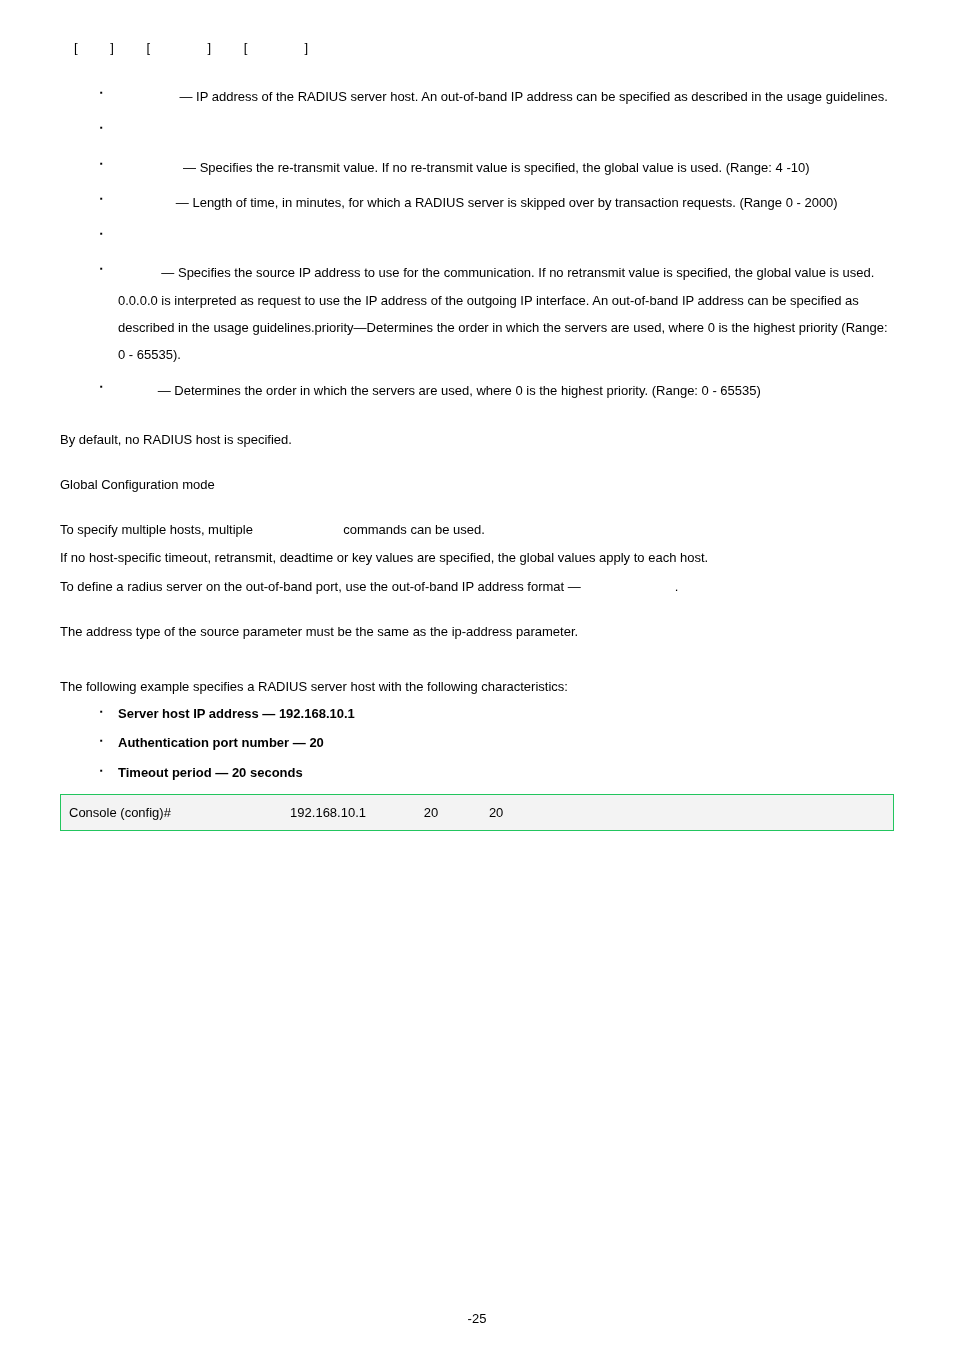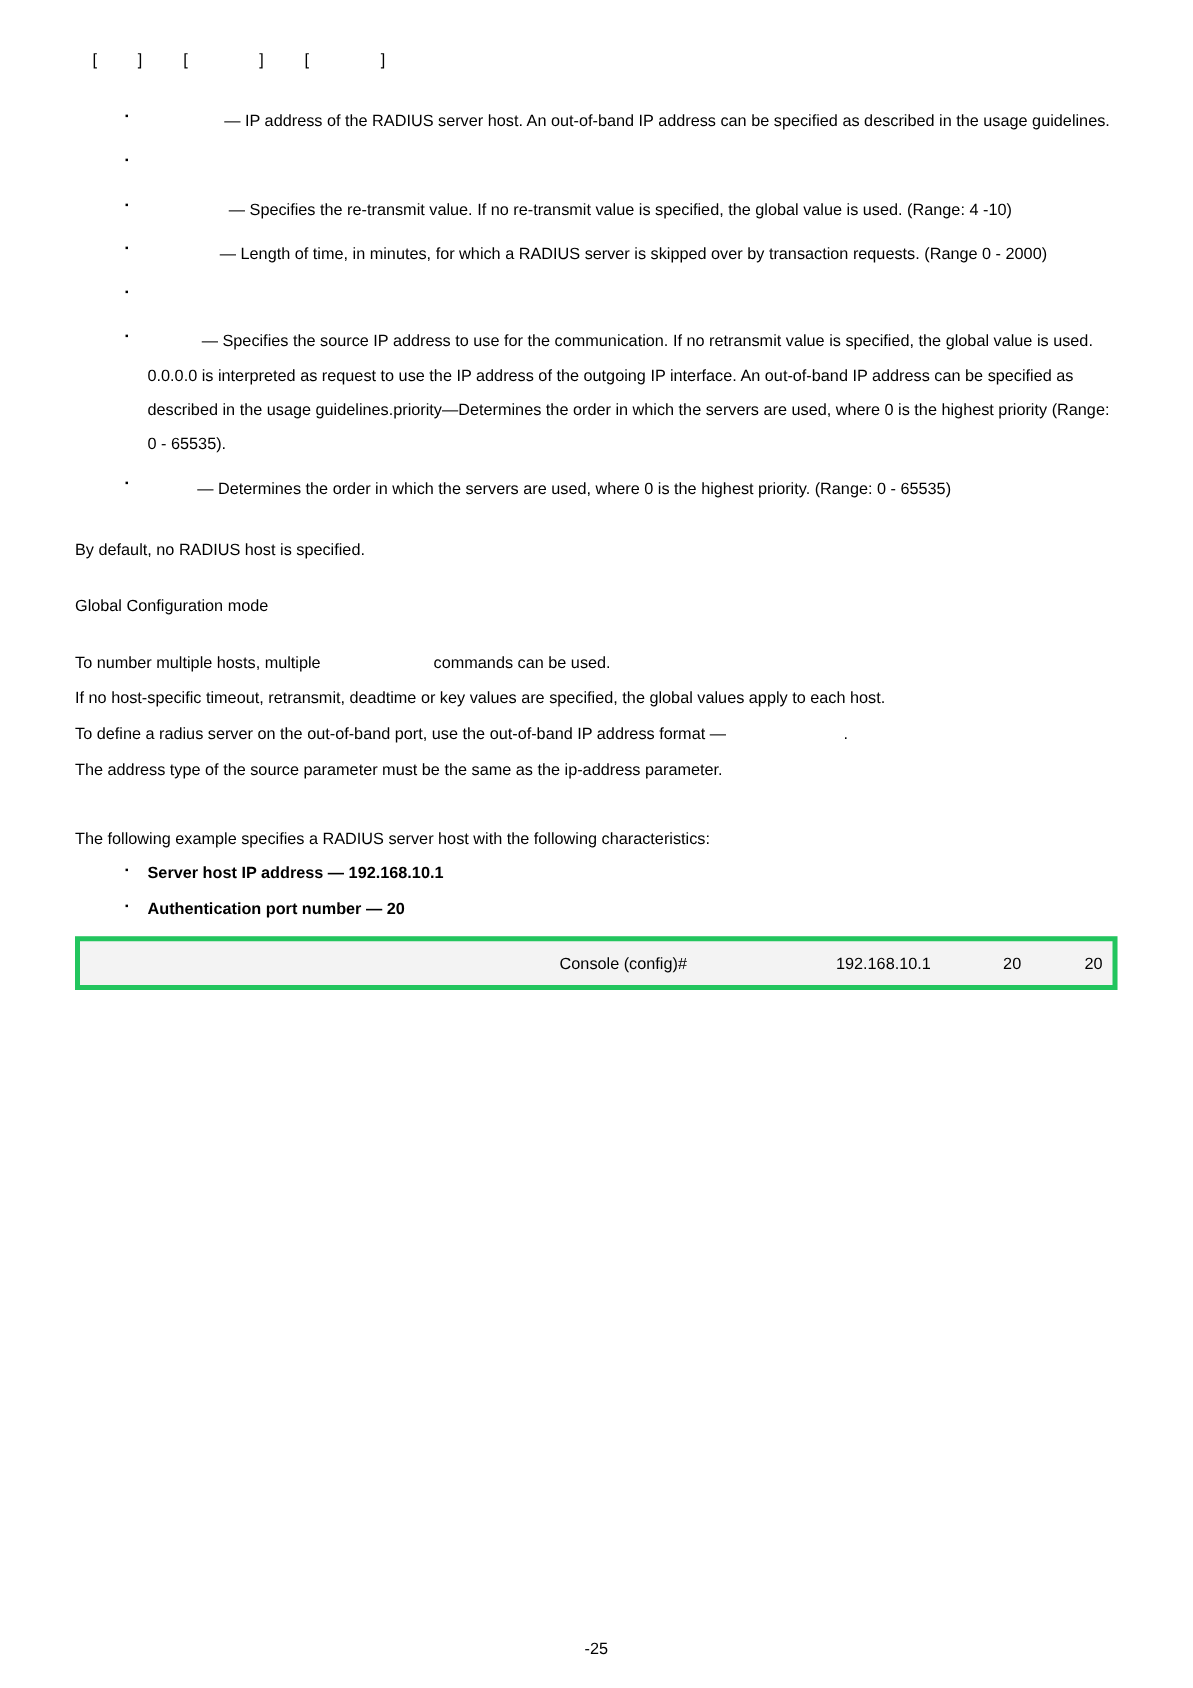--- a/index.html
+++ b/index.html
@@ -62,26 +62,25 @@
   }
   ul.simple > li::before {
     content: "▪";
     position: absolute;
     left: 0;
     top: 0;
     font-size: 8px;
     line-height: 2.0;
   }
   .code-box {
-    border: 4px solid #22c55e;
+    border: 1px solid #22c55e;
     background: #f3f3f3;
     padding: 10px 8px;
     font-size: 13px;
     margin-top: 4px;
-    text-align: right;
   }
   .code-box .cmd { font-weight: bold; }
   .footer {
     position: absolute;
     bottom: 24px;
     left: 0;
     width: 100%;
     text-align: center;
     font-size: 13px;
   }
@@ -129,39 +128,40 @@
     <span>— Determines the order in which the servers are used, where 0 is the highest priority. (Range: 0 - 65535)</span>
   </li>
 </ul>
 
 <div class="para">By default, no RADIUS host is specified.</div>
 
 <div class="para">Global Configuration mode</div>
 
 <div>
   <div class="para" style="margin-bottom:8px;">
-    <span>To number multiple hosts, multiple </span>
+    <span>To specify multiple hosts, multiple </span>
     <span class="inline-strong">&nbsp;&nbsp;&nbsp;&nbsp;&nbsp;&nbsp;&nbsp;&nbsp;&nbsp;&nbsp;&nbsp;&nbsp;&nbsp;&nbsp;&nbsp;&nbsp;&nbsp;&nbsp;&nbsp;&nbsp;&nbsp;&nbsp;&nbsp;</span>
     <span> commands can be used.</span>
   </div>
   <div class="para" style="margin-bottom:8px;">If no host-specific timeout, retransmit, deadtime or key values are specified, the global values apply to each host.</div>
-  <div class="para" style="margin-bottom:8px;">
+  <div class="para" style="margin-bottom:24px;">
     <span>To define a radius server on the out-of-band port, use the out-of-band IP address format — </span>
     <span class="oob">&nbsp;&nbsp;&nbsp;&nbsp;&nbsp;&nbsp;&nbsp;&nbsp;&nbsp;&nbsp;&nbsp;&nbsp;&nbsp;&nbsp;&nbsp;&nbsp;&nbsp;&nbsp;&nbsp;&nbsp;&nbsp;&nbsp;&nbsp;&nbsp;</span>
     <span>.</span>
   </div>
   <div class="para">The address type of the source parameter must be the same as the ip-address parameter.</div>
 </div>
 
 <div class="gap-sm"></div>
 
 <div class="para" style="margin-bottom:6px;">The following example specifies a RADIUS server host with the following characteristics:</div>
 <ul class="simple">
   <li>Server host IP address — 192.168.10.1</li>
   <li>Authentication port number — 20</li>
+  <li>Timeout period — 20 seconds</li>
 </ul>
 
 <div class="code-box">
   <span>Console (config)# </span>
   <span class="cmd">&nbsp;&nbsp;&nbsp;&nbsp;&nbsp;&nbsp;&nbsp;&nbsp;&nbsp;&nbsp;&nbsp;&nbsp;&nbsp;&nbsp;&nbsp;&nbsp;&nbsp;&nbsp;&nbsp;&nbsp;&nbsp;&nbsp;&nbsp;&nbsp;&nbsp;&nbsp;&nbsp;&nbsp;&nbsp;&nbsp;&nbsp;</span>
   <span> 192.168.10.1 </span>
   <span class="cmd">&nbsp;&nbsp;&nbsp;&nbsp;&nbsp;&nbsp;&nbsp;&nbsp;&nbsp;&nbsp;&nbsp;&nbsp;&nbsp;&nbsp;</span>
   <span> 20 </span>
   <span class="cmd">&nbsp;&nbsp;&nbsp;&nbsp;&nbsp;&nbsp;&nbsp;&nbsp;&nbsp;&nbsp;&nbsp;&nbsp;</span>
   <span> 20</span>

